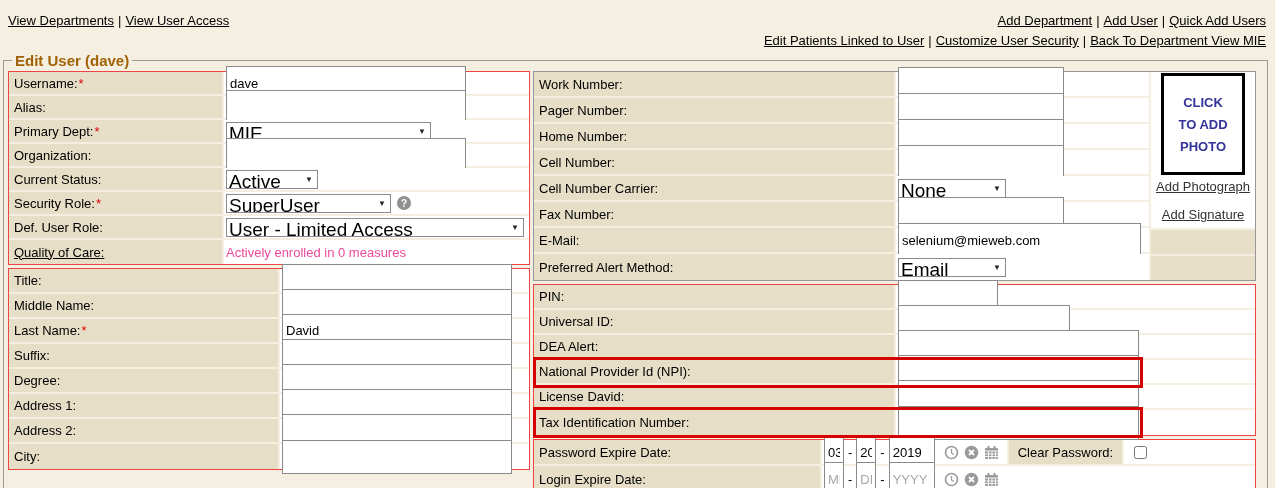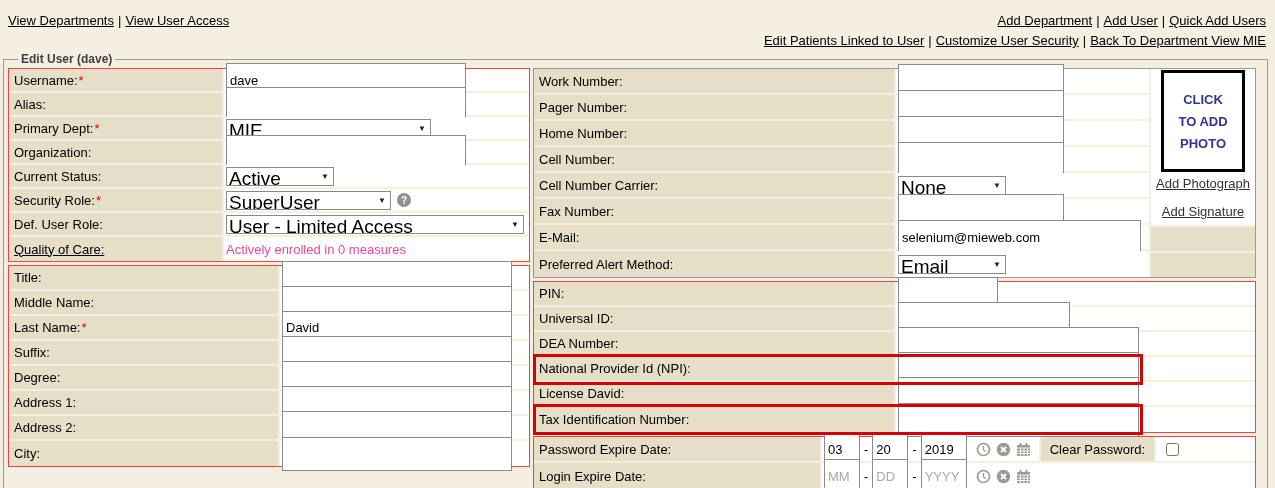--- a/index.html
+++ b/index.html
@@ -8,45 +8,45 @@
     width:1275px; height:488px; overflow:hidden;
     background:#f5efe1; color:#000;
     font-family:"Liberation Sans", sans-serif; font-size:13px;
   }
   a { color:#000; text-decoration:underline; cursor:pointer; }
   .topbar { display:flex; justify-content:space-between; align-items:flex-start; padding:11px 9px 0 8px; }
   .nav-row { text-align:right; line-height:20px; white-space:nowrap; }
   .pipe { margin:0 4px; text-decoration:none; }
 
   fieldset { margin:1px 7px 0 3px; border:1px solid #9a9a9a; padding:0 2px 8px 2px; }
-  legend { font-weight:bold; font-size:12px; color:#404040; padding:0 3px; margin-left:12px; }
+  legend { font-weight:bold; font-size:15px; color:#a16207; padding:0 3px; margin-left:6px; }
 
   .cols { display:flex; gap:3px; margin-top:2px; margin-left:2px; }
   .col-left { width:522px; flex:none; }
   .col-right { width:723px; flex:none; }
 
   .tbl { border:1px solid #ef4444; background:#fff; margin-bottom:3px; }
   .row { display:flex; align-items:stretch; border-bottom:2px solid #f5efe1; background:#fff; position:relative; }
   .row:last-child { border-bottom:none; }
   .lbl { flex:none; background:#e6dec6; border-right:2px solid #f5efe1; display:flex; align-items:center; padding-left:5px; }
   .req { color:#e00000; margin-left:1px; }
   .fld { flex:1; display:flex; align-items:center; padding-left:2px; gap:3px; background:#fff; }
 
   .lt1 .row { height:24px; }  .lt1 .lbl { width:215px; }
   .lt2 .row { height:25px; }  .lt2 .lbl { width:271px; }
   .rt1 .row { height:26px; }  .rt1 .lbl { width:362px; }
   .rt2 .row { height:25px; }  .rt2 .lbl { width:362px; }
   .rt3 .row { height:26px;justify-content:space-between; }  .rt3 .lbl { width:288px; }
 
   .ti { height:19px; border:1px solid #8a8a8a; background:#fff; font-family:"Liberation Sans",sans-serif; font-size:13px; padding:16px 3px; }
   .ti::placeholder { color:#a8a8a8; }
-  .w240{width:240px}.w230{width:230px}.w205{width:205px}.w112{width:108px}.w165{width:165px}
+  .w240{width:240px}.w230{width:230px}.w205{width:205px}.w112{width:92px}.w165{width:165px}
   .w298{width:298px}.w166{width:166px}.w108{width:108px}.w243{width:243px}
   .w100{width:100px}.w172{width:172px}.w241{width:241px}
-  .di{width:36px}.dy{width:46px}
+  .di{width:20px}.dy{width:46px}
 
   .sel { position:relative; display:inline-block; height:19px; }
   .sel select {
     appearance:none; -webkit-appearance:none; width:100%; height:19px;
     border:1px solid #8a8a8a; background:#fff; border-radius:0;
     font-family:"Liberation Sans",sans-serif; font-size:19px; padding:0 18px 0 2px;
   }
   .sel::after { content:"▼"; position:absolute; right:5px; top:5px; font-size:8px; color:#222; pointer-events:none; }
 
   .help { width:14px; height:14px; border-radius:50%; background:#909090; color:#fff; font-weight:bold;
@@ -331,21 +331,21 @@
         <div class="row">
           <div class="lbl">
               <span>Universal ID:</span>
             </div>
           <div class="fld">
               <input class="ti w172" type="text" value="" style="">
             </div>
         </div>
         <div class="row">
           <div class="lbl">
-              <span>DEA Number:</span>
+              <span>DEA Alert:</span>
             </div>
           <div class="fld">
               <input class="ti w241" type="text" value="" style="">
             </div>
         </div>
         <div class="row">
           <div class="redbox"></div>
           <div class="lbl">
               <span>National Provider Id (NPI):</span>
             </div>

